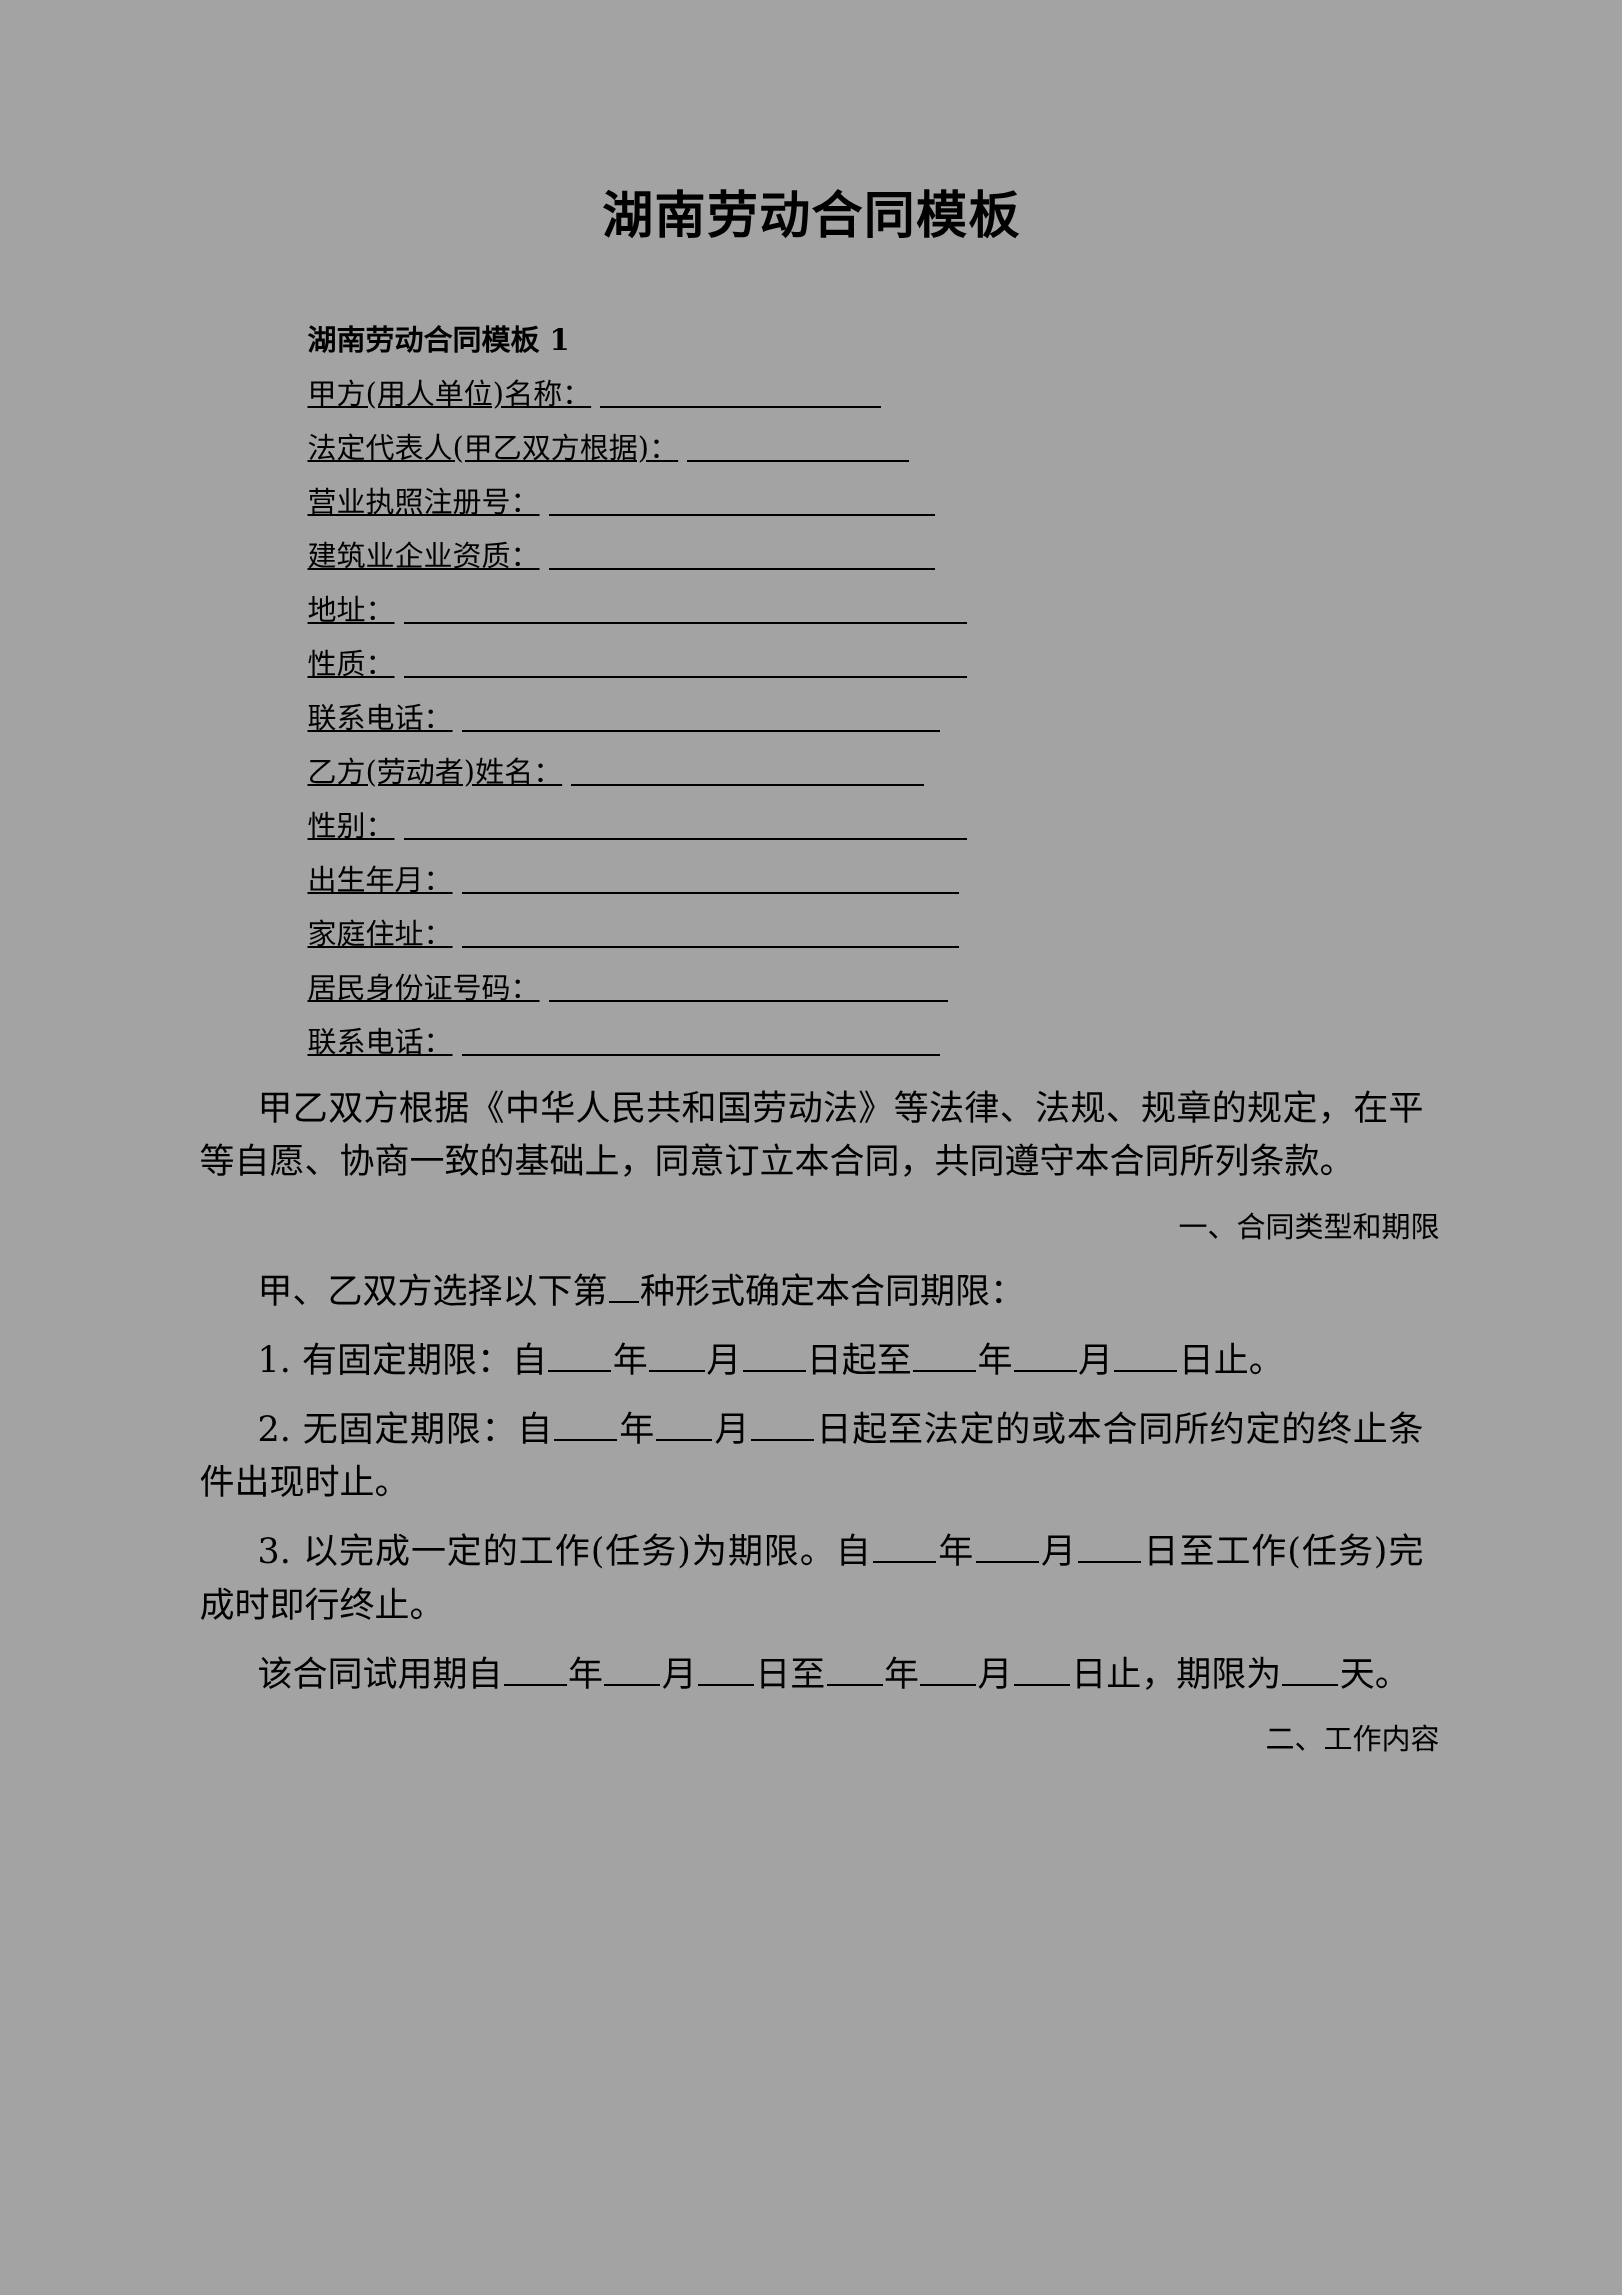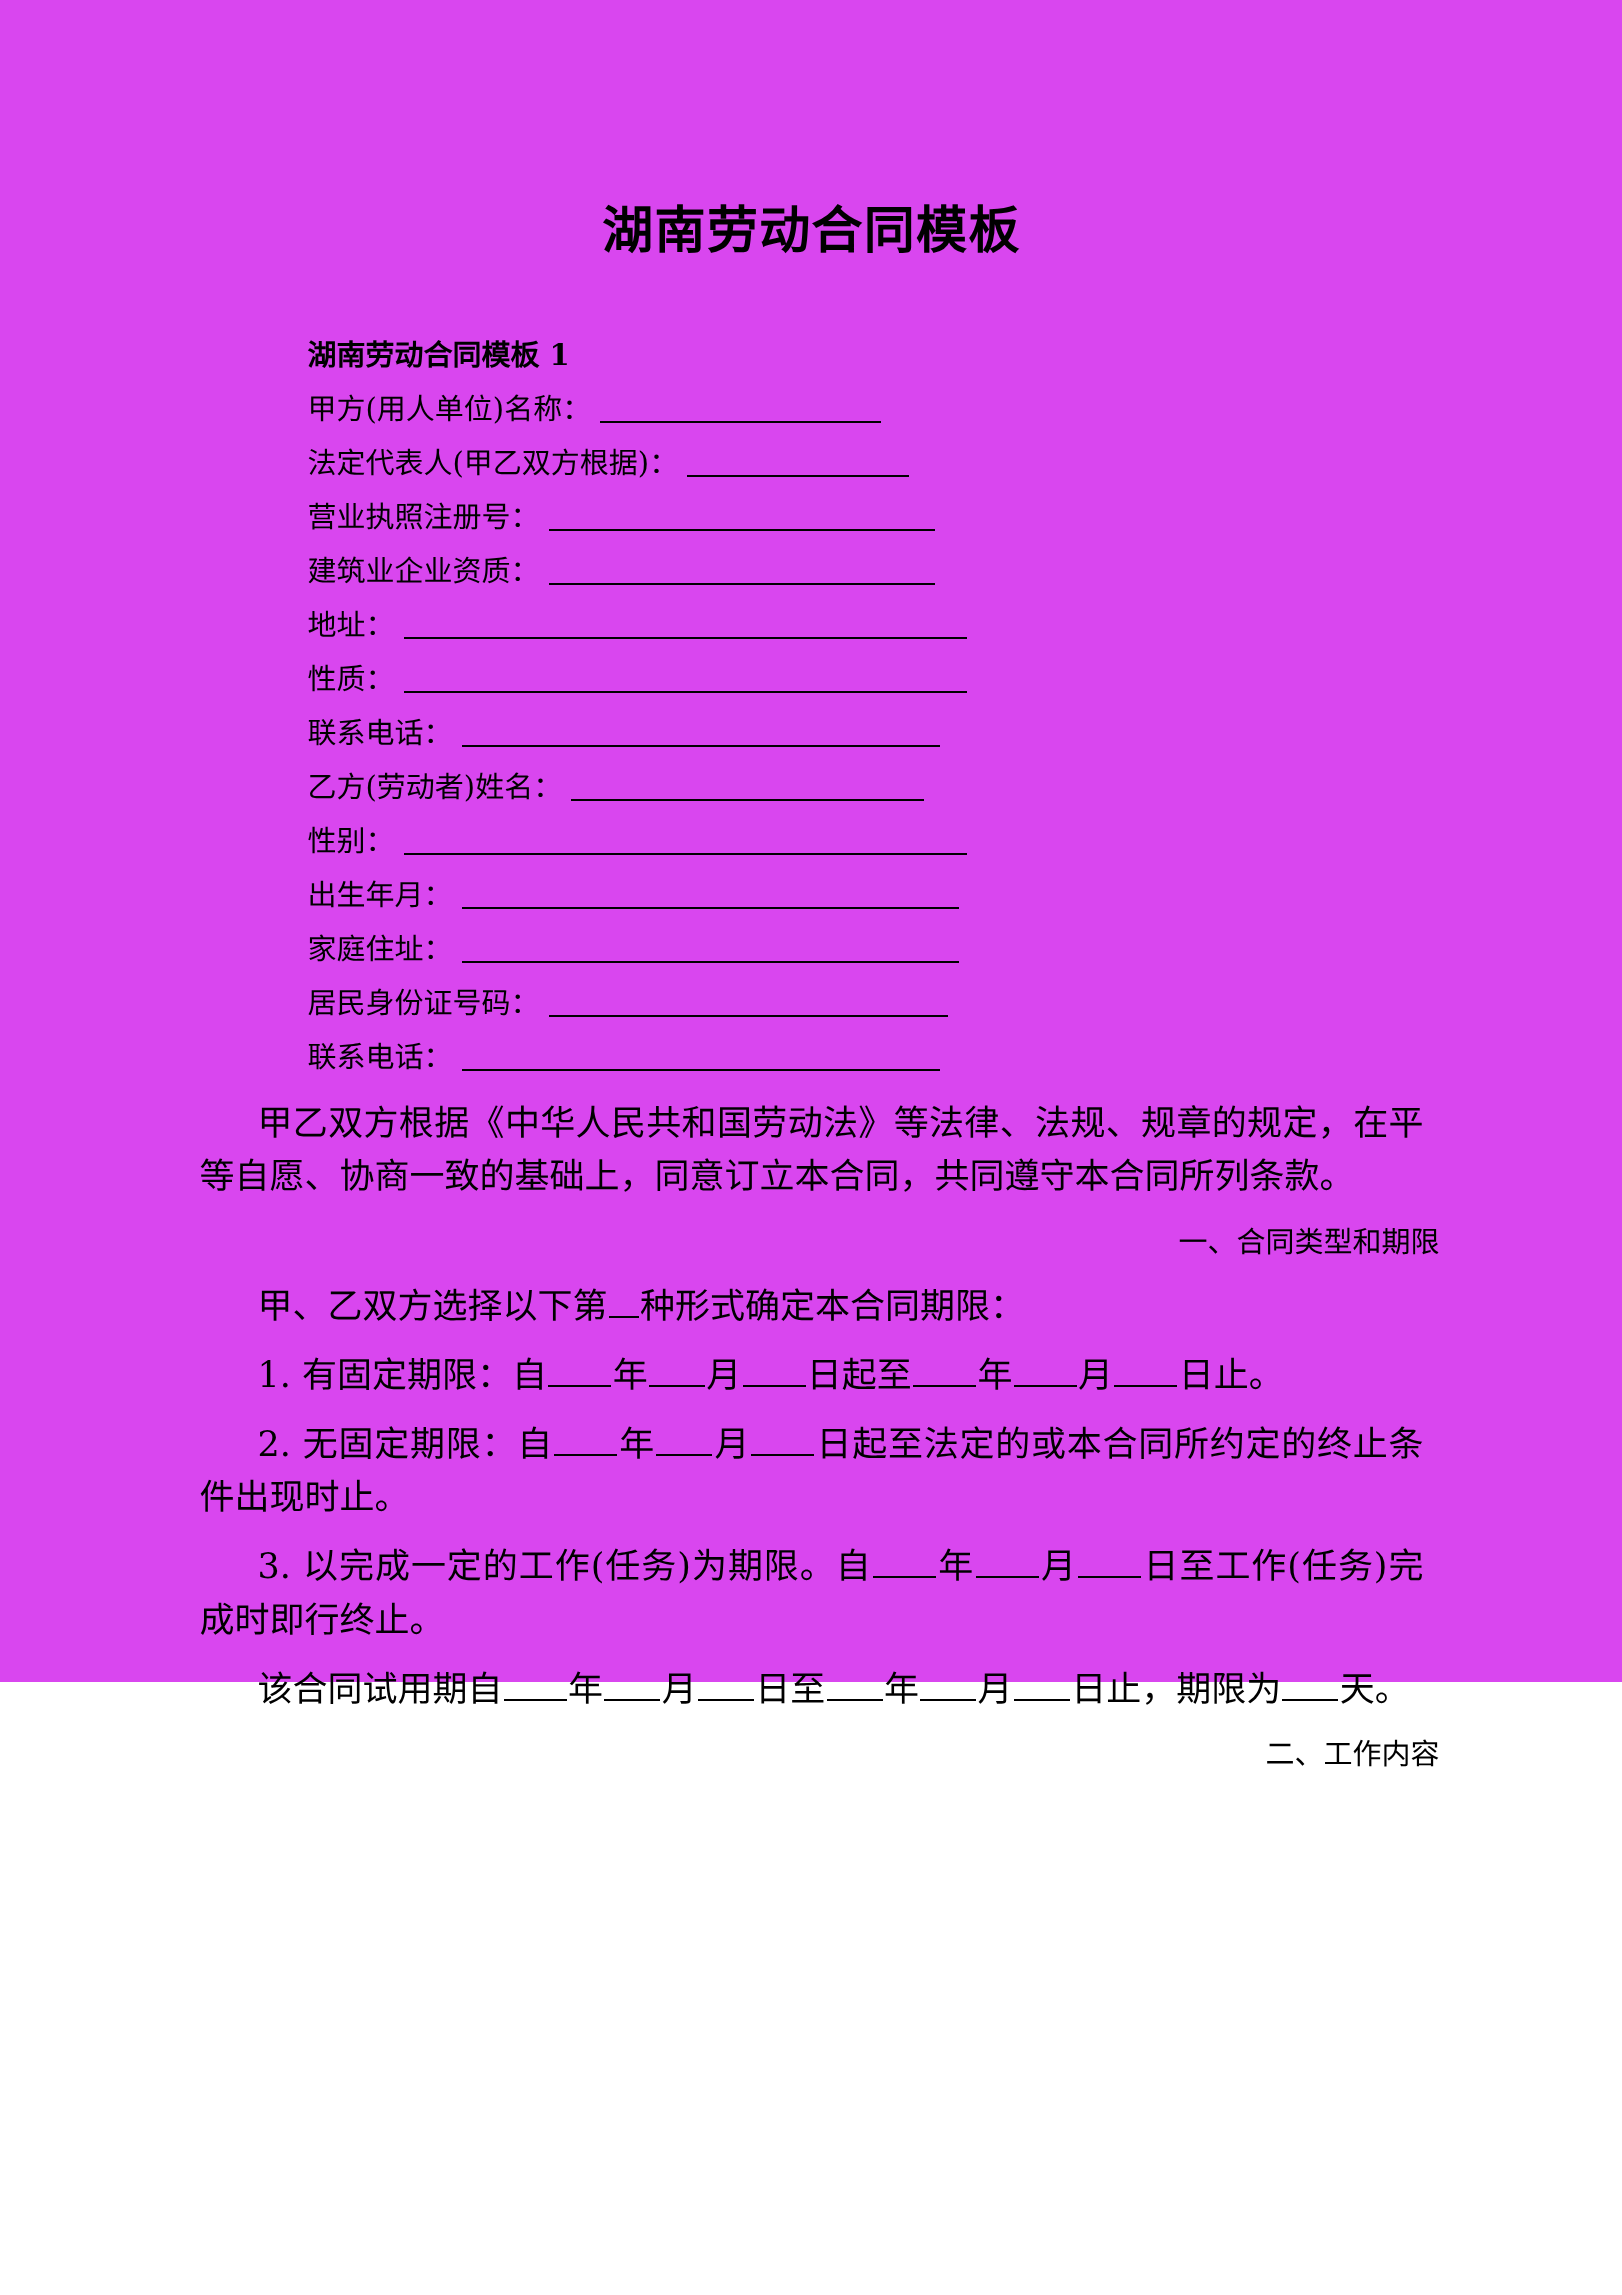--- a/index.html
+++ b/index.html
@@ -11,24 +11,24 @@
   body {
     width: 1623px;
     height: 2295px;
     font-family: "DejaVu Serif", "Liberation Serif", serif;
     color: #000000;
     overflow: hidden;
   }
   .page {
     position: relative;
     width: 1623px;
-    height: 1682px;
+    height: 2295px;
     box-sizing: border-box;
-    padding: 15px;
-    background: #d946ef;
+    padding: 0;
+    background: #a3a3a3;
   }
 
   
   .doc-title {
     margin: 0;
     padding-top: 187px;
     text-align: center;
     font-size: 51px;
     font-weight: bold;
     letter-spacing: 1.3px;
@@ -52,20 +52,21 @@
     text-align: justify;
     word-break: break-all;
   }
 
   
   .field-row {
     display: flex;
     align-items: flex-end;
     height: 54px;
     font-size: 29px;
+    text-decoration: underline;
   }
   .field-label {
     white-space: nowrap;
     line-height: 1;
     padding-bottom: 3.9px;
   }
   .field-rule {
     display: block;
     border-bottom: 2px solid #000000;
     height: 0.7px;

